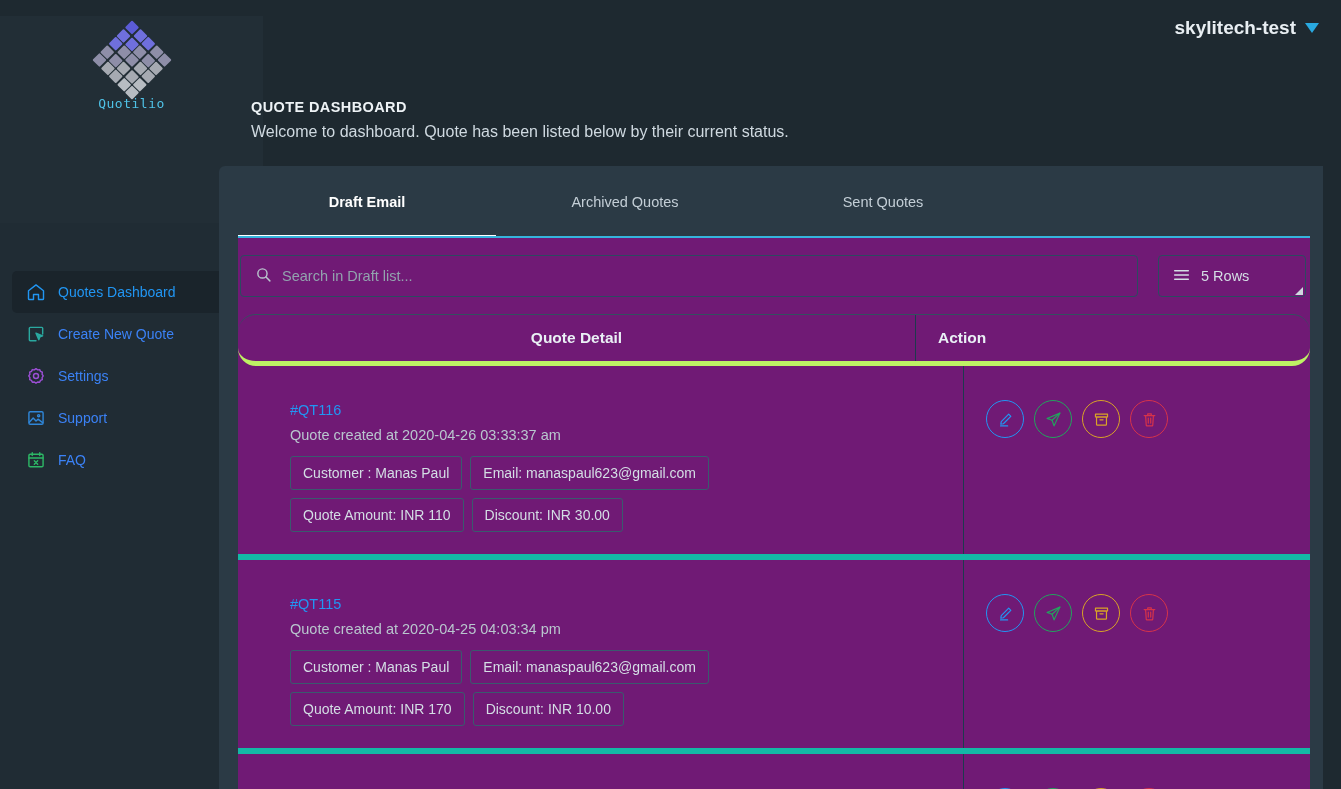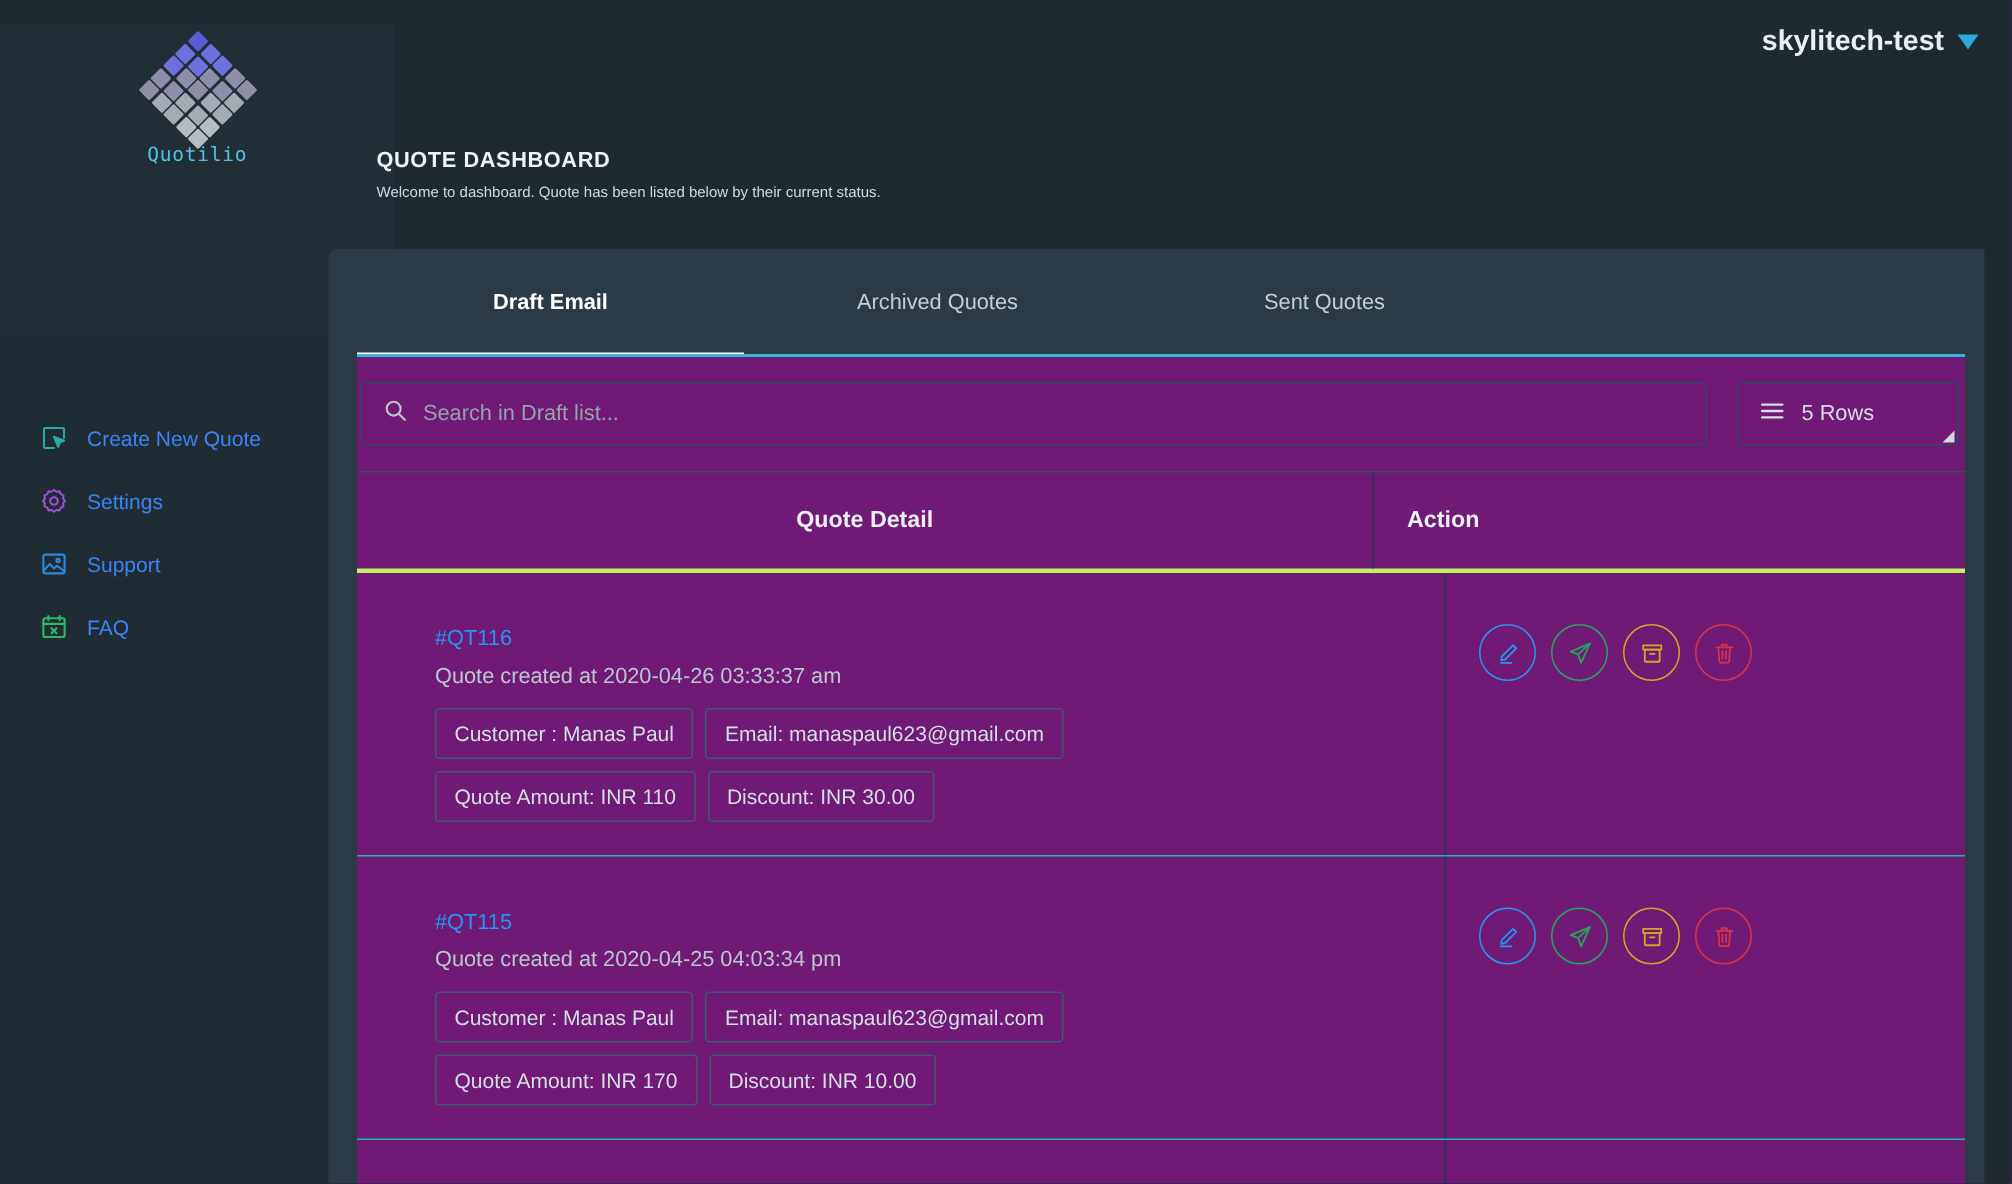--- a/index.html
+++ b/index.html
@@ -70,21 +70,21 @@
     border-right: 7px solid transparent;
     border-top: 10px solid #29a9e0;
   }
 
   
   .page-head { position: absolute; left: 251px; top: 99px; }
   .page-title {
     color: #eef3f6; font-size: 14.5px; font-weight: bold;
     letter-spacing: 0.4px; margin-bottom: 8px;
   }
-  .page-sub { color: #cfd9e0; font-size: 10px; }
+  .page-sub { color: #cfd9e0; font-size: 16px; }
 
   
   .panel {
     position: absolute; left: 219px; top: 166px;
     width: 1104px; height: 623px;
     background: #2b3a45;
     border-radius: 6px 0 0 0;
   }
   .tabs {
     display: flex; height: 72px; padding-left: 19px;
@@ -138,38 +138,39 @@
   }
   .rows-select .resize-handle {
     position: absolute; right: 2px; bottom: 1px;
     width: 0; height: 0;
     border-left: 8px solid transparent;
     border-bottom: 8px solid #cfd9e0;
   }
 
   
   .thead {
-    display: flex; height: 68px;
+    display: flex; height: 52px;
     border-top: 1px solid #33505f;
-    border-bottom: 3px solid #bef264;
+    border-bottom: 5px solid #bef264;
+    border-radius: 18px;
   }
   .th-detail {
     flex: 0 0 677px; display: flex; align-items: center;
     justify-content: center;
     color: #e9f0f5; font-size: 15.5px; font-weight: bold;
   }
   .th-action {
     flex: 1; display: flex; align-items: center;
     padding-left: 22px;
     color: #e9f0f5; font-size: 15.5px; font-weight: bold;
     border-left: 1px solid #1d3a4d;
   }
   .row {
     display: flex;
-    border-bottom: 1px solid #14b8a6;
+    border-bottom: 6px solid #14b8a6;
     min-height: 173px;
     gap: 48px;
   }
   .row-detail { flex: 0 0 677px; padding: 36px 0 22px 52px; }
   .row-action {
     flex: 1; padding: 34px 0 0 22px;
     border-left: 1px solid #1d3a4d;
   }
   .quote-id {
     color: #2196f3; font-size: 14.5px; margin-bottom: 9px;
@@ -225,20 +226,28 @@
           <i style="background: rgb(142, 142, 168);"></i>
           <i style="background: rgb(166, 170, 178);"></i>
           <i style="background: rgb(166, 170, 178);"></i>
           <i style="background: rgb(183, 188, 194);"></i>
           <i style="background: rgb(183, 188, 194);"></i>
         </div>
       <div class="brand-name">Quotilio</div>
     </div>
     <div class="nav">
 
+      <div class="nav-item active">
+        <span class="nav-icon">
+          <svg width="20" height="20" viewBox="0 0 24 24" fill="none" stroke="#2196f3" stroke-width="1.7" stroke-linecap="round" stroke-linejoin="round">
+            <path d="M3 10.5 12 3.5l9 7V20a1 1 0 0 1-1 1h-5v-6H9v6H4a1 1 0 0 1-1-1z"></path>
+          </svg>
+        </span>
+        <span class="nav-label">Quotes Dashboard</span>
+      </div>
 
       <div class="nav-item">
         <span class="nav-icon">
           <svg width="20" height="20" viewBox="0 0 24 24" fill="none" stroke="#2aa9a0" stroke-width="1.7" stroke-linecap="round" stroke-linejoin="round">
             <path d="M20 12V5a1 1 0 0 0-1-1H5a1 1 0 0 0-1 1v14a1 1 0 0 0 1 1h7"></path>
             <path d="M12 11l8 3.2-3.3 1.2L15.4 19z" fill="#2aa9a0" stroke="#2aa9a0"></path>
           </svg>
         </span>
         <span class="nav-label">Create New Quote</span>
       </div>

